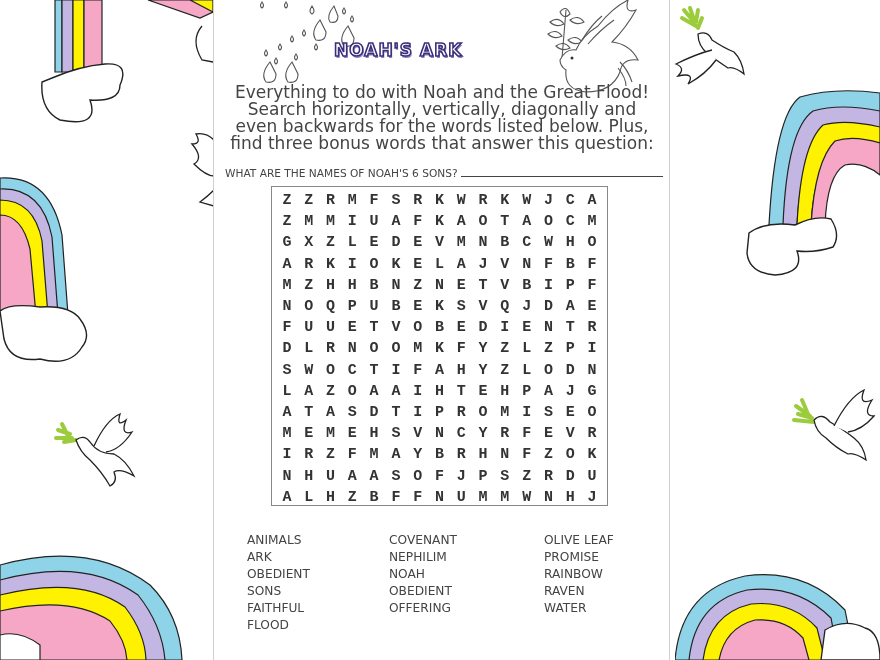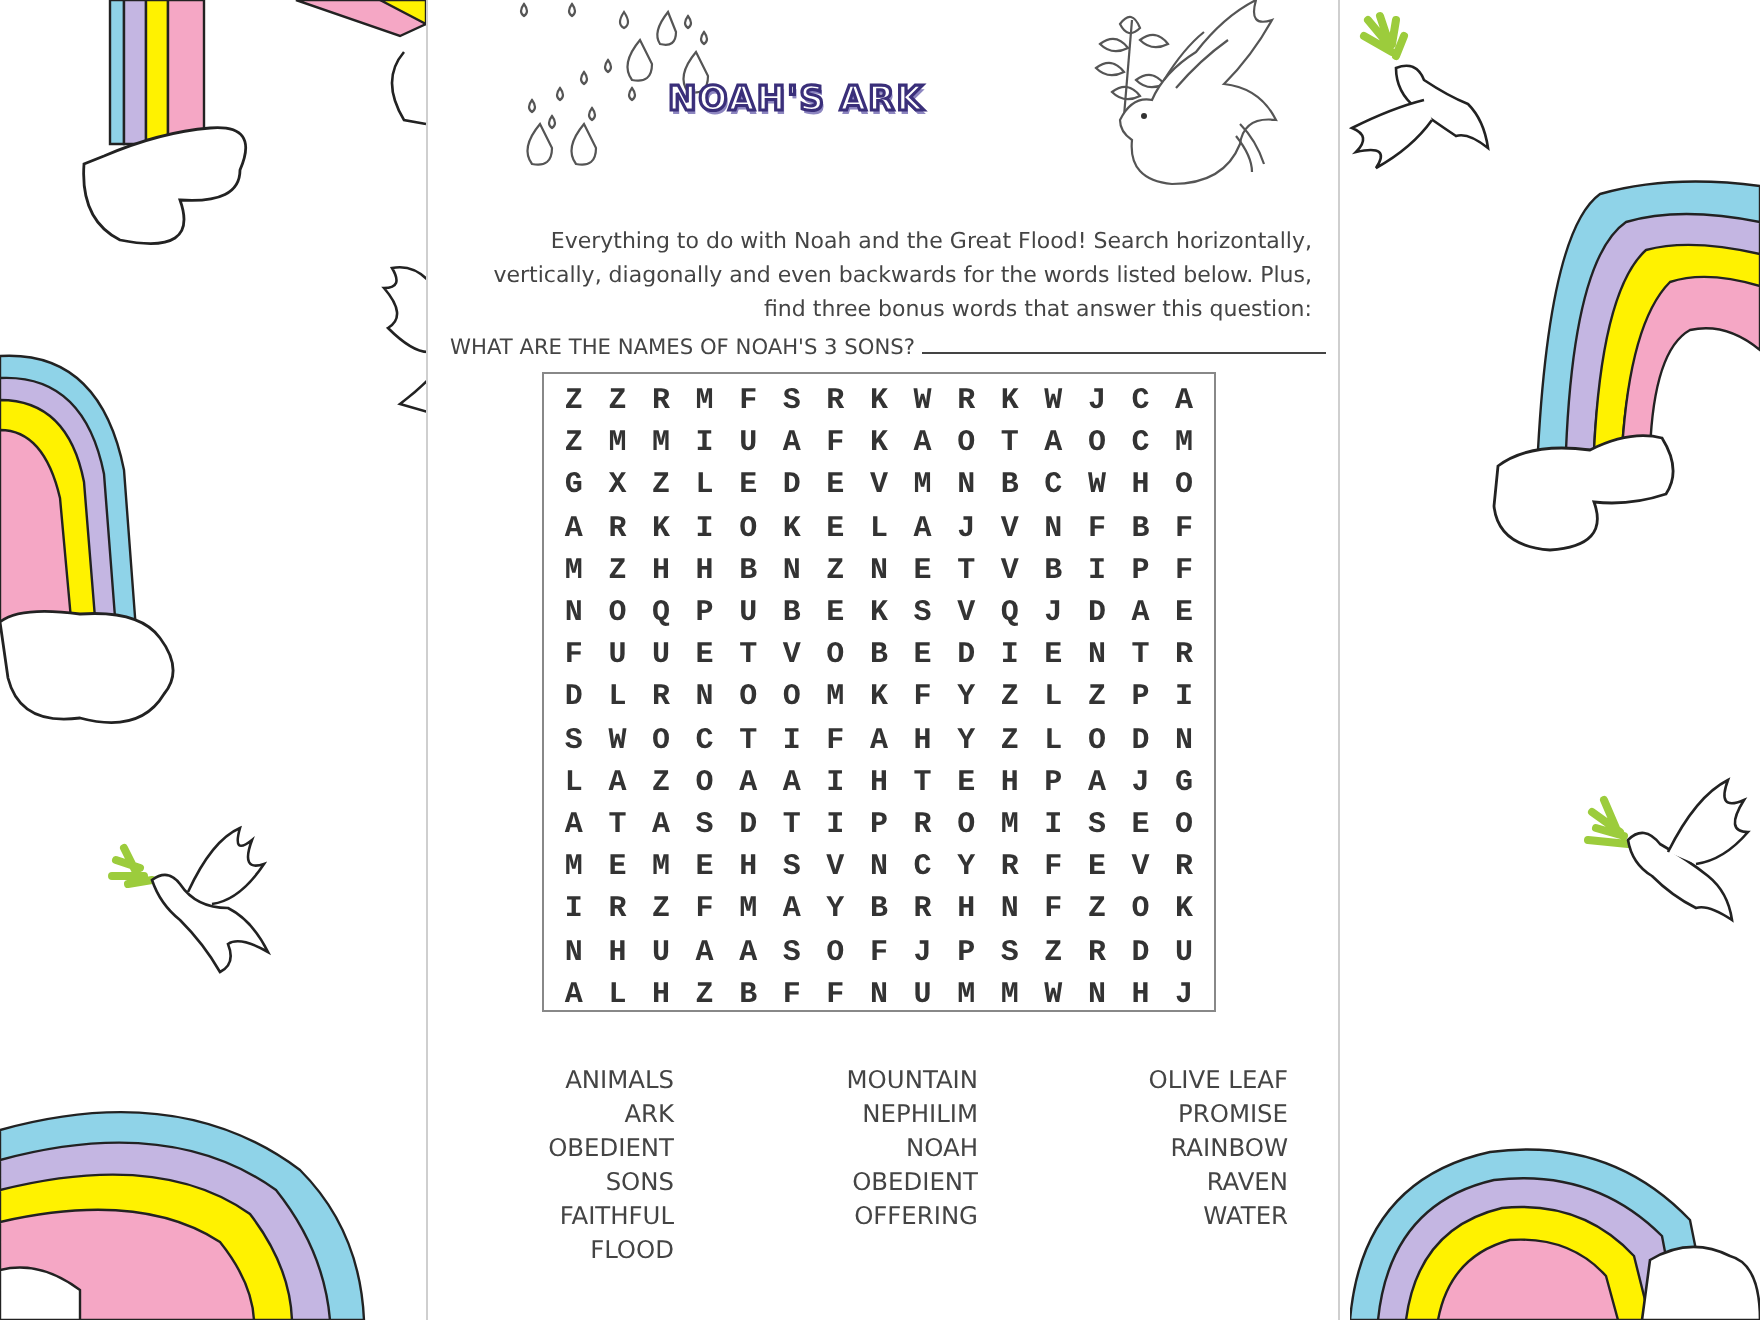--- a/index.html
+++ b/index.html
@@ -1,27 +1,27 @@
 <!DOCTYPE html>
 <html><head>
 <meta charset="utf-8">
 <style>
   html,body{margin:0;padding:0;}
   body{width:880px;height:660px;background:#fff;position:relative;overflow:hidden;font-family:"DejaVu Sans",sans-serif;}
   .deco{position:absolute;}
   .page{position:absolute;left:213px;top:0;width:455px;height:660px;background:#fff;border-left:1px solid #cfcfcf;border-right:1px solid #cfcfcf;}
   .title{position:absolute;left:120px;top:40px;font-family:"DejaVu Sans",sans-serif;font-weight:bold;font-size:17px;color:#fff;letter-spacing:1px;
     -webkit-text-stroke:1.6px #3a2f7a;text-shadow:1px 2px 0 #8d86c0;}
-  .intro{position:absolute;left:14px;top:112px;width:428px;text-align:right;font-family:"DejaVu Sans",sans-serif;font-size:11px;line-height:17px;color:#444;}
+  .intro{position:absolute;left:14px;top:84px;width:428px;text-align:center;font-family:"DejaVu Sans",sans-serif;font-size:17px;line-height:17px;color:#444;}
   .question{position:absolute;left:11px;top:164px;font-size:10.6px;color:#444;white-space:nowrap;}
   .question .line{display:inline-block;width:202px;border-bottom:1px solid #444;height:12px;vertical-align:baseline;margin-left:3px;}
   .grid{position:absolute;left:57px;top:186px;width:337px;height:320px;border:1px solid #888;box-sizing:border-box;padding:3px 4px;}
   .row{display:flex;justify-content:space-between;height:21.2px;align-items:center;}
   .cell{width:22px;text-align:center;font-family:"Liberation Mono","DejaVu Sans Mono",monospace;font-weight:bold;font-size:15px;color:#333;}
-  .words{position:absolute;top:532px;font-size:12.2px;line-height:17px;color:#444;text-align:right;}
+  .words{position:absolute;top:532px;font-size:12.2px;line-height:17px;color:#444;text-align:left;}
   .col1{left:33px;width:90px;}
   .col2{left:175px;width:100px;}
   .col3{left:330px;width:100px;}
   .words div{white-space:nowrap;}
 </style>
 </head>
 <body>
 
 <svg class="deco" style="left:40px;top:0" width="180" height="130" viewBox="0 0 180 130">
   <path d="M15 0 L15 72 L22 72 L22 0Z" fill="#8fd3e8" stroke="#222" stroke-width="1.2"></path>
@@ -126,21 +126,21 @@
       <path d="M20 58 L24 10" fill="none"></path>
       <path d="M18 60 Q24 48 34 50 Q40 36 56 26 Q70 8 86 0 Q82 14 94 10 Q84 28 70 42 Q88 44 96 60 Q80 58 78 72 Q70 92 44 92 Q22 90 24 70 Q18 66 18 60Z"></path>
       <path d="M40 40 Q50 24 60 16 M46 44 Q58 30 72 20 M78 62 Q86 70 90 82 M76 68 Q84 78 84 86" fill="none"></path>
     </g>
     <circle cx="30" cy="58" r="1.5" fill="#333"></circle>
   </svg>
 
   <div class="intro">Everything to do with Noah and the Great Flood! Search horizontally, vertically, diagonally and even backwards for the words listed below. Plus, find three bonus words that answer this question:</div>
 
   <div class="question">
-    <span>WHAT ARE THE NAMES OF NOAH'S 3 SONS?</span><span class="line"></span>
+    <span>WHAT ARE THE NAMES OF NOAH'S 6 SONS?</span><span class="line"></span>
   </div>
 
   <div class="grid" id="grid">
       <div class="row">
         <span class="cell">Z</span>
         <span class="cell">Z</span>
         <span class="cell">R</span>
         <span class="cell">M</span>
         <span class="cell">F</span>
         <span class="cell">S</span>
@@ -396,21 +396,21 @@
 
   <div class="words col1">
     <div>ANIMALS</div>
     <div>ARK</div>
     <div>OBEDIENT</div>
     <div>SONS</div>
     <div>FAITHFUL</div>
     <div>FLOOD</div>
   </div>
   <div class="words col2">
-    <div>MOUNTAIN</div>
+    <div>COVENANT</div>
     <div>NEPHILIM</div>
     <div>NOAH</div>
     <div>OBEDIENT</div>
     <div>OFFERING</div>
   </div>
   <div class="words col3">
     <div>OLIVE LEAF</div>
     <div>PROMISE</div>
     <div>RAINBOW</div>
     <div>RAVEN</div>

